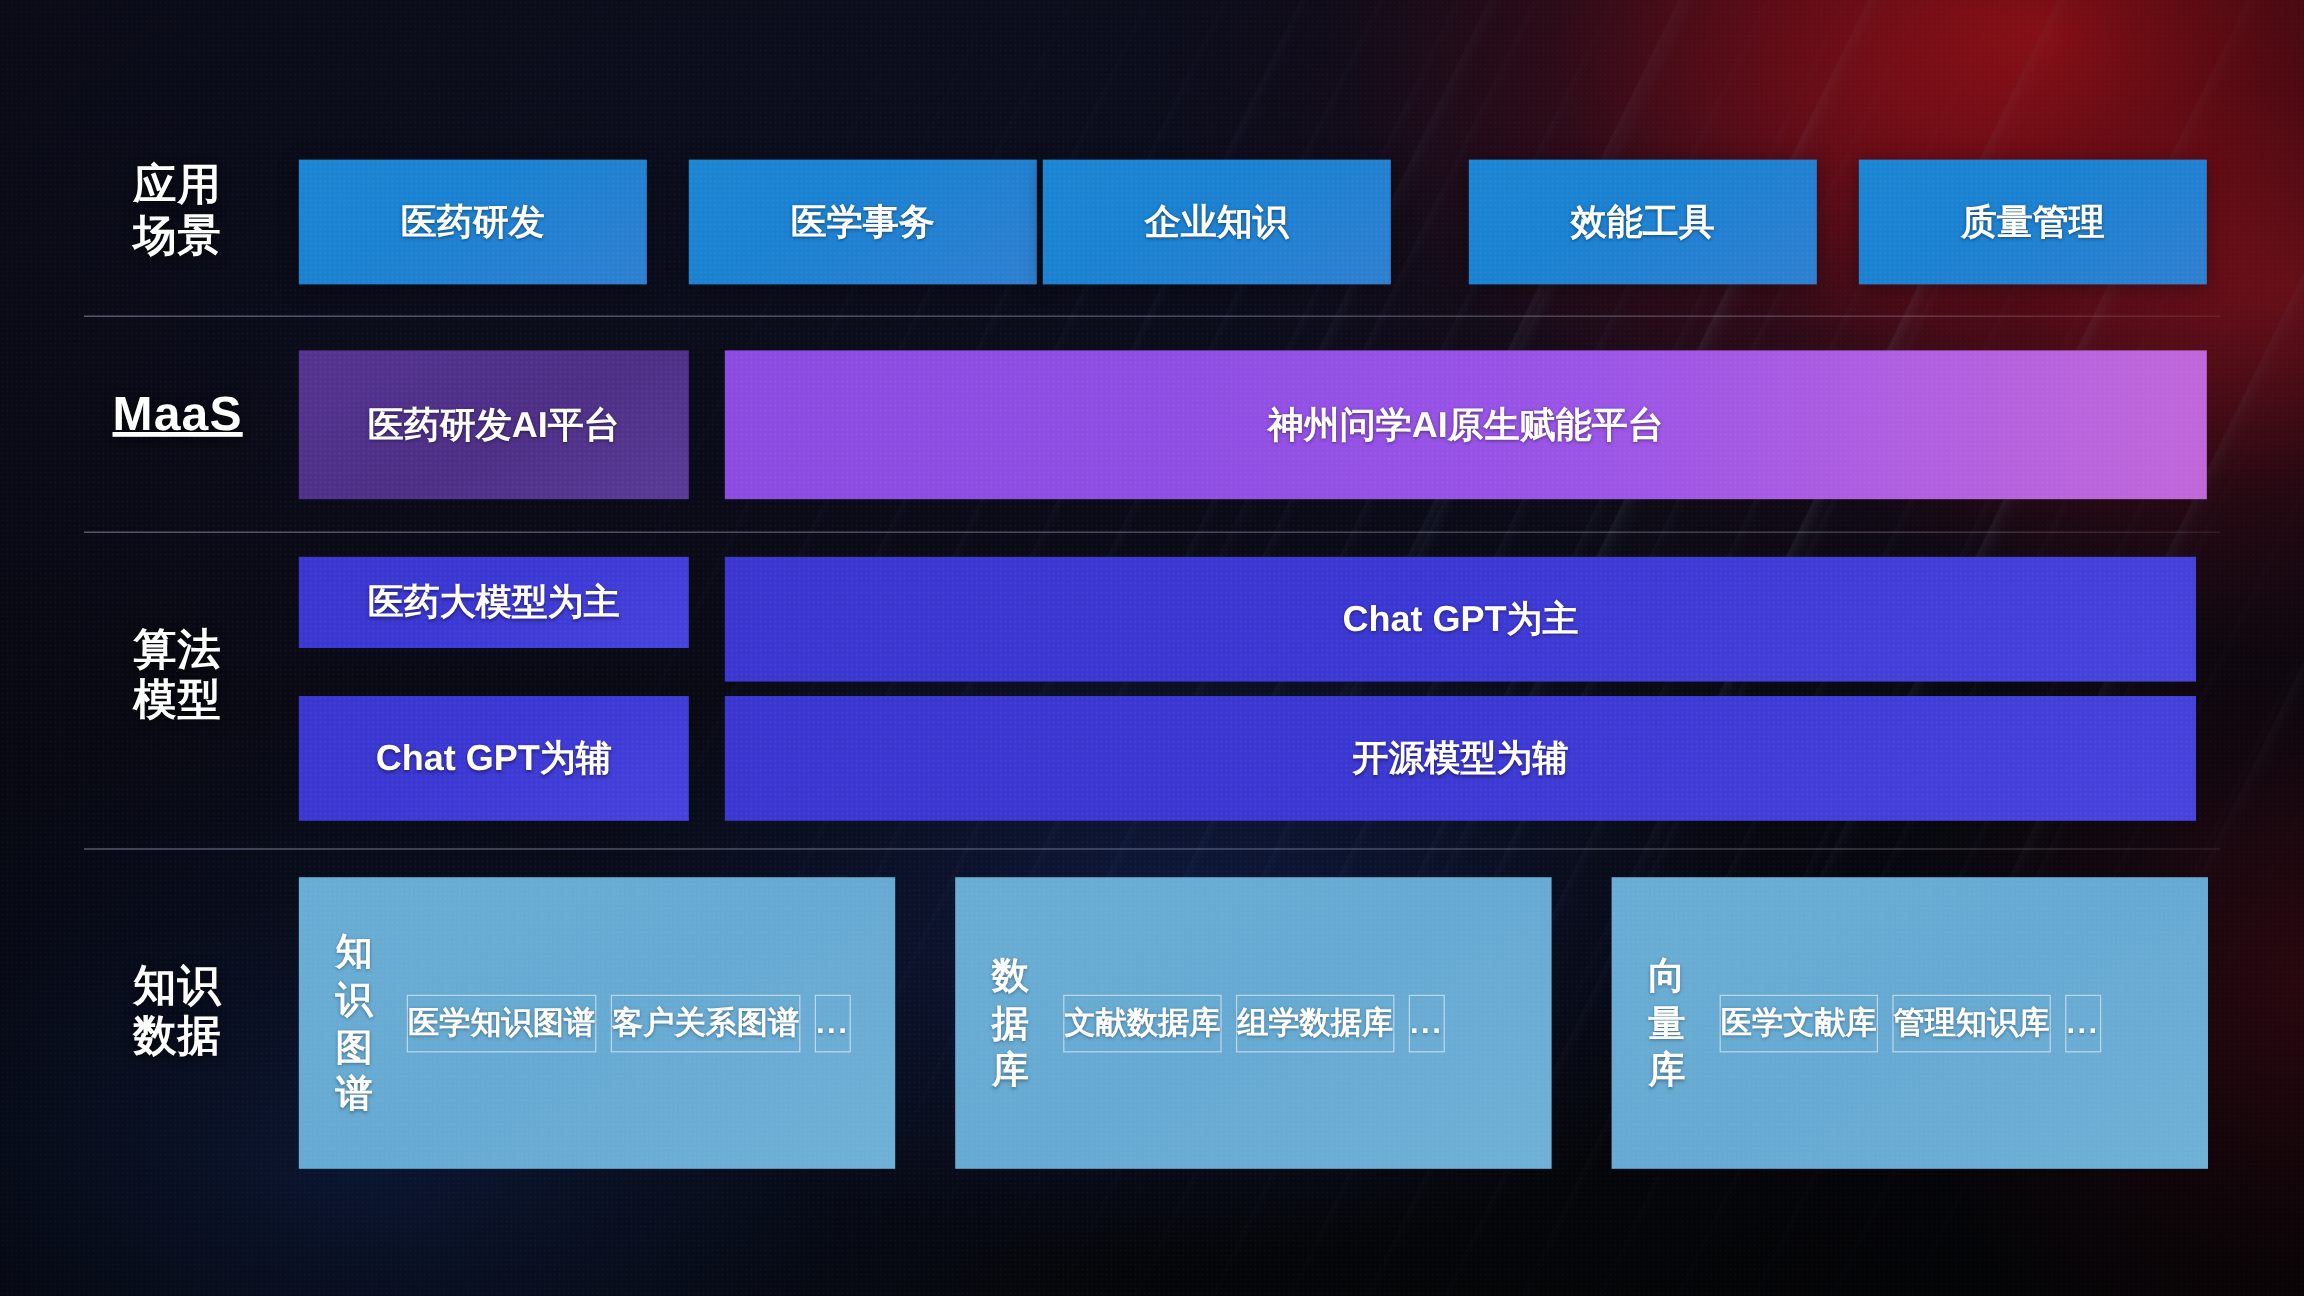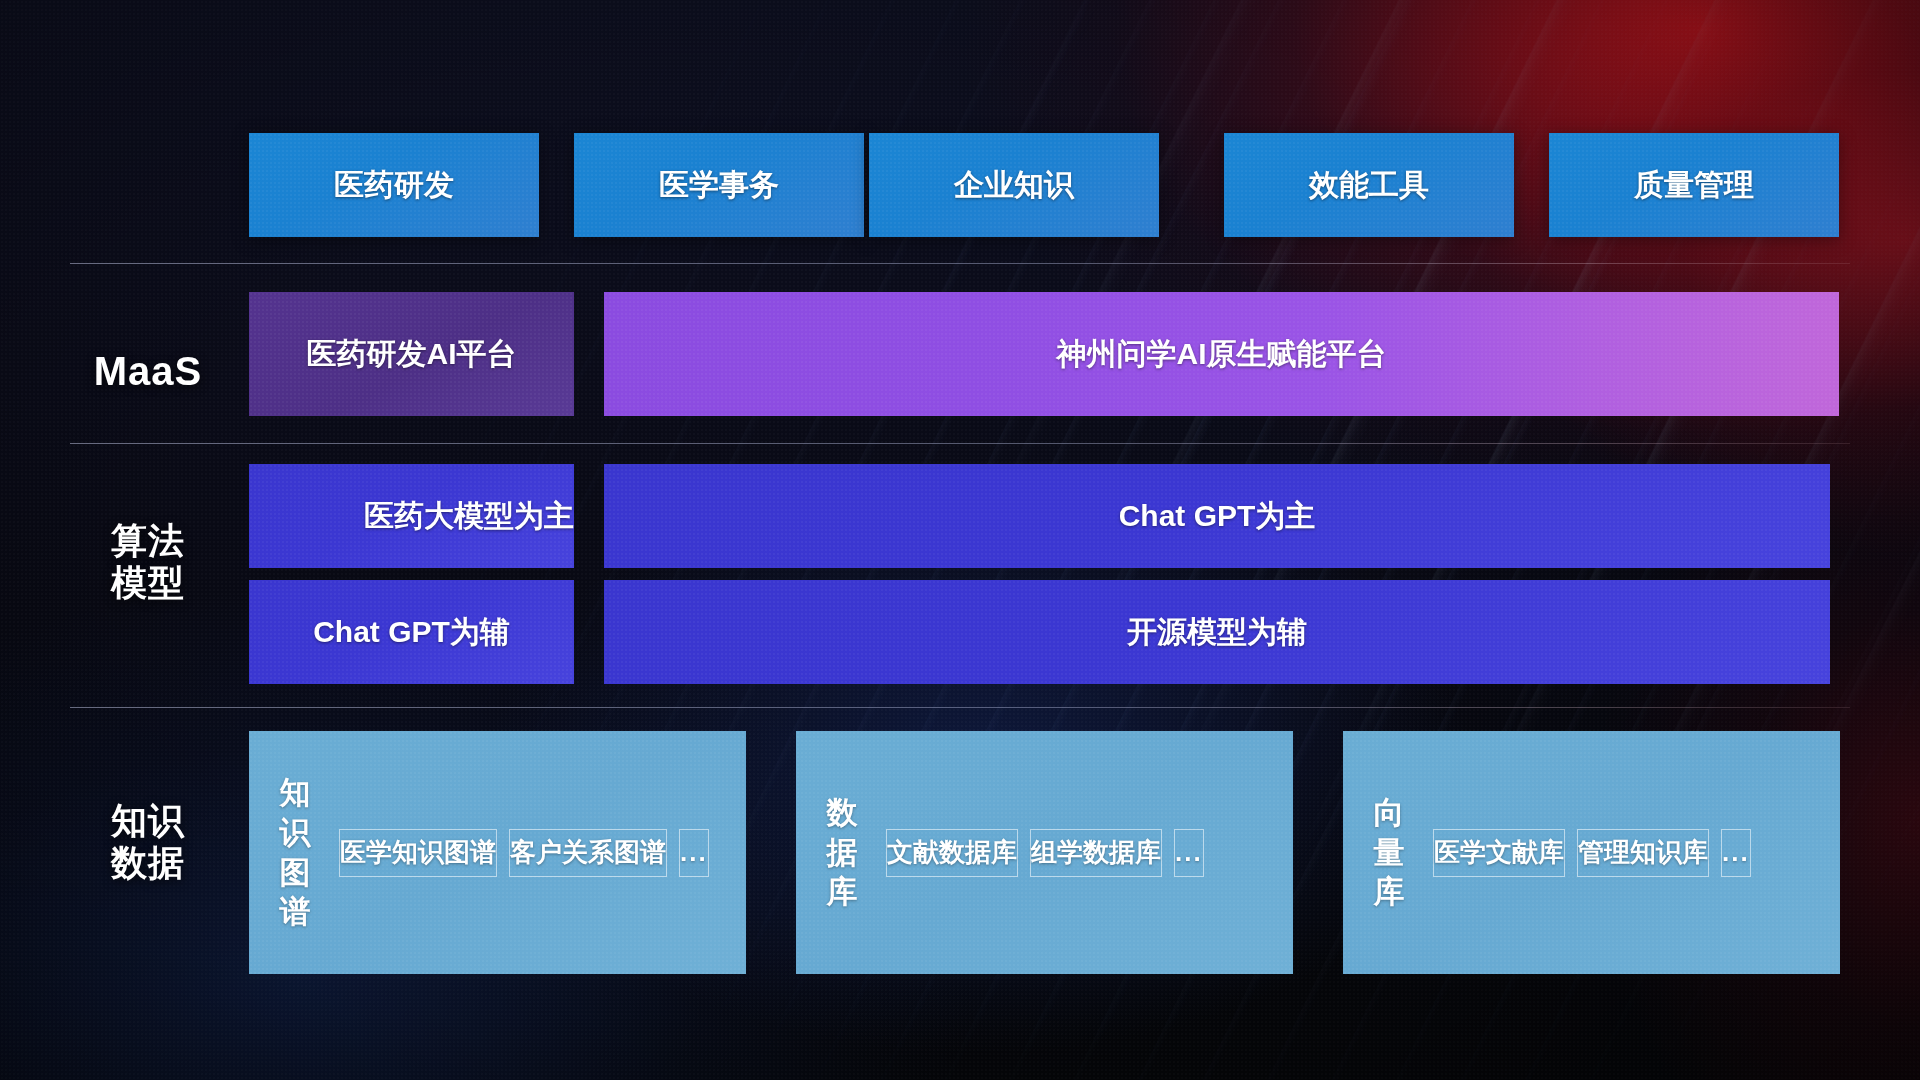--- a/index.html
+++ b/index.html
@@ -170,58 +170,62 @@
   <div class="bg-layer bg-red2"></div>
   <div class="bg-layer bg-red3"></div>
   <div class="bg-layer bg-blue"></div>
   <div class="bg-layer bg-streaks"></div>
   <div class="bg-layer bg-streaks2"></div>
   <div class="bg-layer bg-dots"></div>
   <div class="bg-layer bg-vig"></div>
 
   <div id="content">
 
+    <div class="rowlabel" style="top:133px;font-size:36px;">
+      <span>应用</span>
+      <span>场景</span>
+    </div>
 
     <div class="box app-box" style="left:249px;top:133px;width:290px;height:104px;">
       <span class="txt">医药研发</span>
     </div>
     <div class="box app-box" style="left:574px;top:133px;width:290px;height:104px;">
       <span class="txt">医学事务</span>
     </div>
     <div class="box app-box" style="left:869px;top:133px;width:290px;height:104px;">
       <span class="txt">企业知识</span>
     </div>
     <div class="box app-box" style="left:1224px;top:133px;width:290px;height:104px;align-items:center;">
       <span class="txt">效能工具</span>
     </div>
     <div class="box app-box" style="left:1549px;top:133px;width:290px;height:104px;">
       <span class="txt">质量管理</span>
     </div>
 
     <div class="divider" style="top:263px;"></div>
 
-    <div class="rowlabel" style="top:348px;font-size:40px;">
+    <div class="rowlabel" style="top:322px;font-size:40px;text-decoration:underline;">
       <span>MaaS</span>
     </div>
 
     <div class="box maas-left" style="left:249px;top:292px;width:325px;height:124px;">
       <span class="txt">医药研发AI平台</span>
     </div>
     <div class="box maas-right" style="left:604px;top:292px;width:1235px;height:124px;">
       <span class="txt">神州问学AI原生赋能平台</span>
     </div>
 
     <div class="divider" style="top:443px;"></div>
 
     <div class="rowlabel" style="top:520px;font-size:36px;">
       <span>算法</span>
       <span>模型</span>
     </div>
 
-    <div class="box algo-box" style="left:249px;top:464px;width:325px;height:104px;justify-content:flex-end;">
+    <div class="box algo-box" style="left:249px;top:464px;width:325px;height:76px;">
       <span class="txt">医药大模型为主</span>
     </div>
     <div class="box algo-box" style="left:604px;top:464px;width:1226px;height:104px;">
       <span class="txt">Chat GPT为主</span>
     </div>
     <div class="box algo-box" style="left:249px;top:580px;width:325px;height:104px;">
       <span class="txt">Chat GPT为辅</span>
     </div>
     <div class="box algo-box" style="left:604px;top:580px;width:1226px;height:104px;">
       <span class="txt">开源模型为辅</span>

